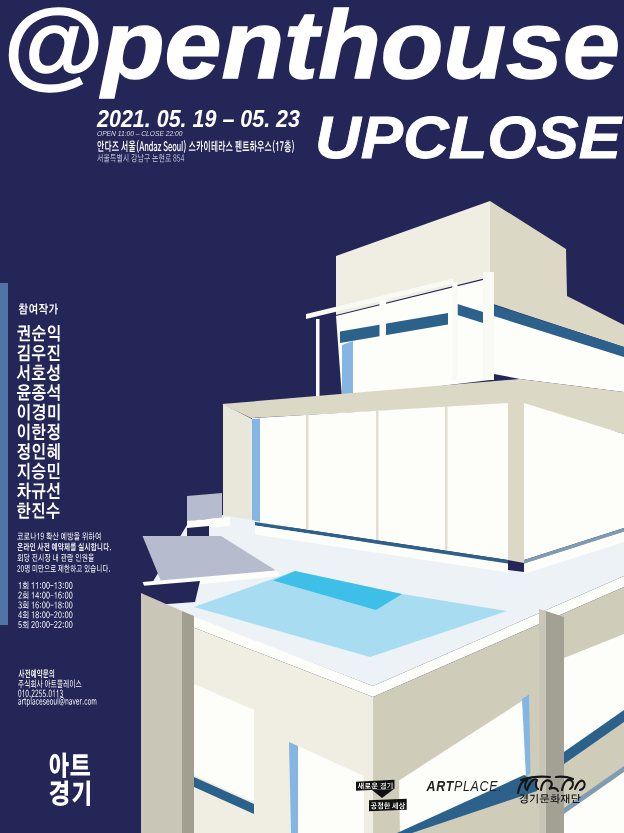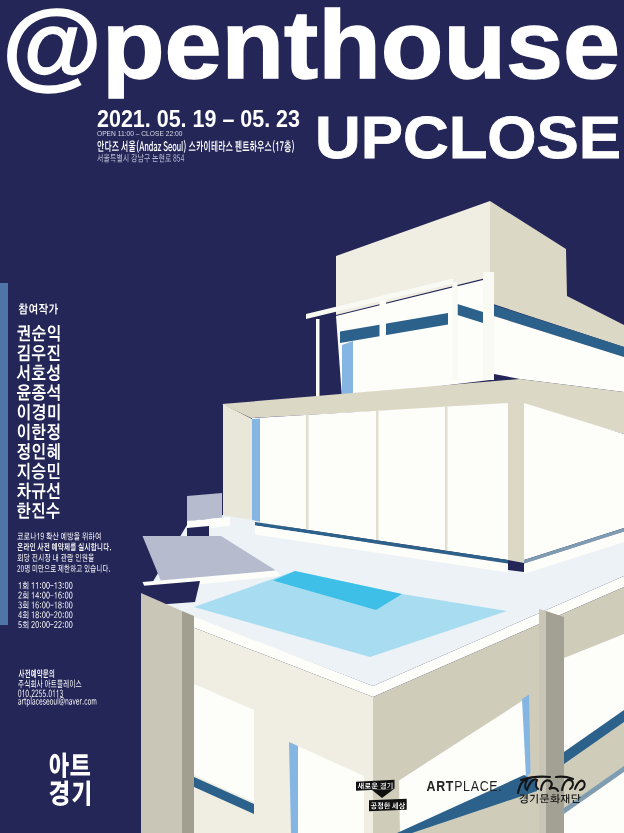--- a/index.html
+++ b/index.html
@@ -1,15 +1,15 @@
 <!DOCTYPE html>
 <html><head><meta charset="utf-8">
 <style>
 html,body{margin:0;padding:0;background:#242657;}
-#poster{position:relative;width:624px;height:833px;overflow:hidden;}
+#poster{position:relative;width:624px;height:833px;overflow:hidden;font-style:italic;}
 svg{display:block;}
 </style></head>
 <body>
 <div id="poster">
 <svg width="624" height="833" viewBox="0 0 624 833">
 <rect width="624" height="833" fill="#242657"></rect>
 <polygon points="336,256 490,201 490,277 336,315" fill="#f0eee2"></polygon>
 <polygon points="490,201 566,249 567,296 624,325 624,347 490,303" fill="#dbd8c6"></polygon>
 <polygon points="494,305 624,347 624,357 494,316" fill="#2c618b"></polygon>
 <polygon points="494,316 624,357 624,392 520,379 494,374" fill="#fdfdfa"></polygon>

